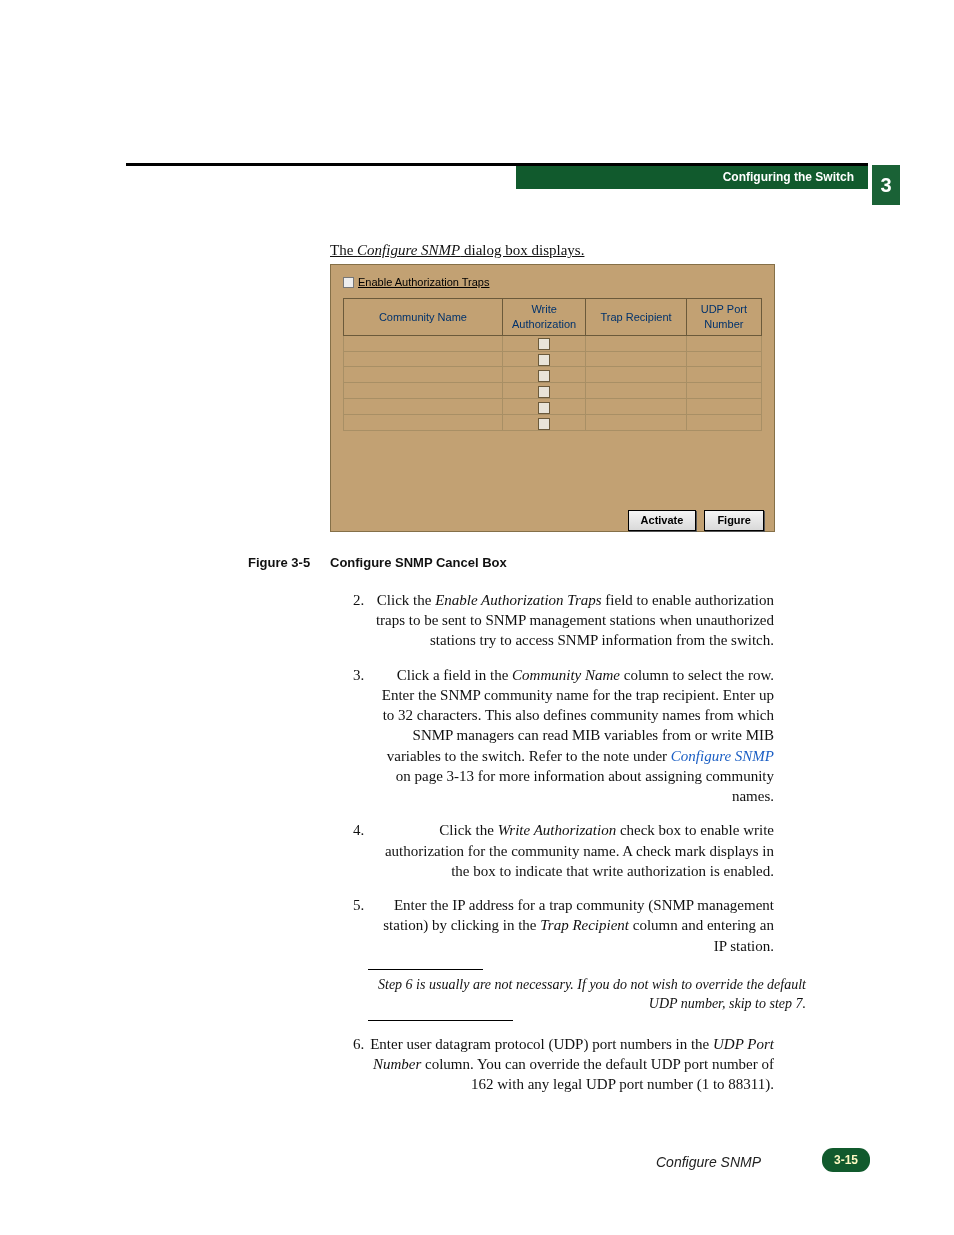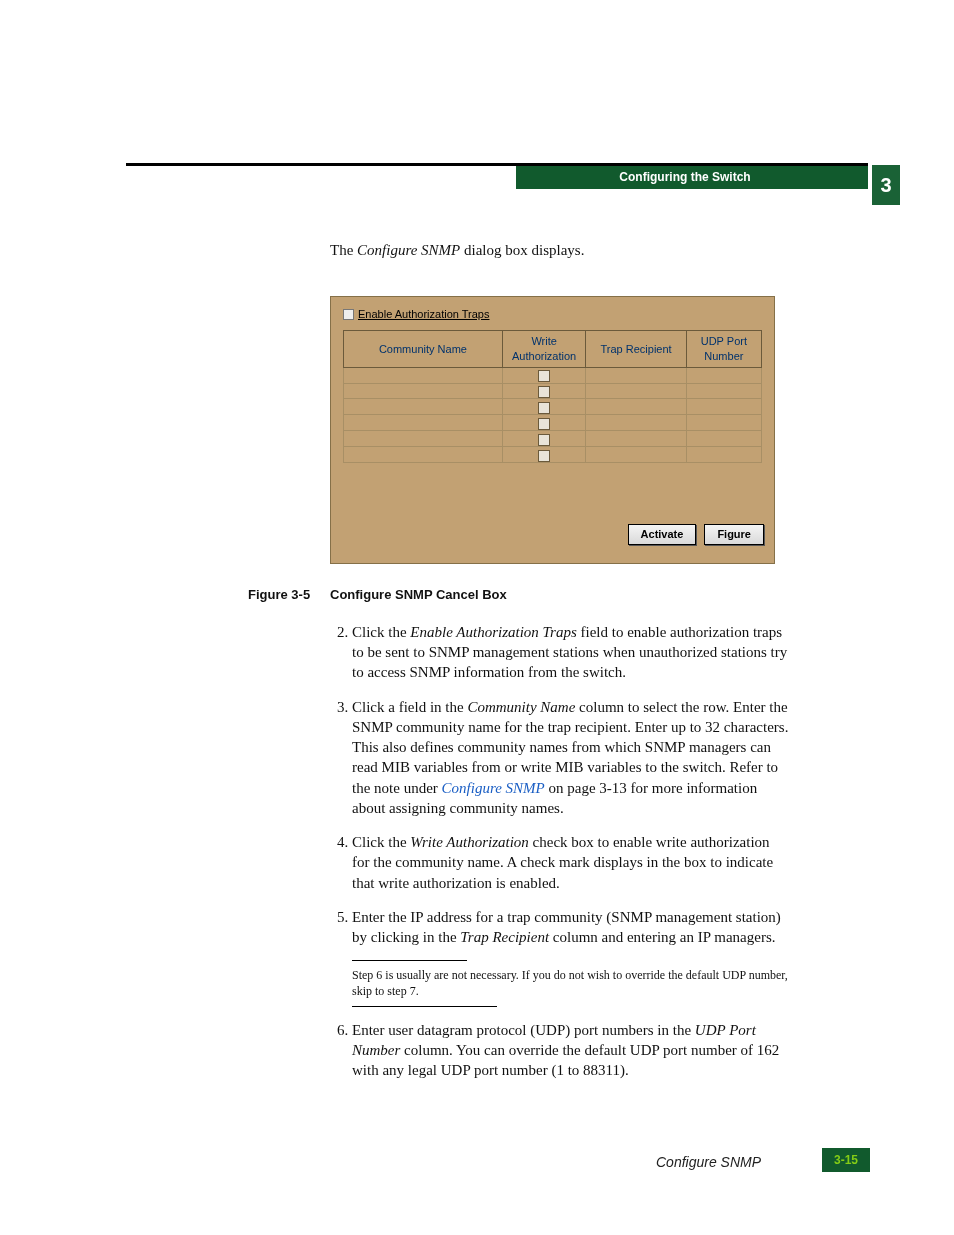--- a/index.html
+++ b/index.html
@@ -44,35 +44,36 @@
     position: absolute;
     left: 516px;
     top: 166px;
     width: 352px;
     height: 23px;
     background: #115a2d;
     color: #fff;
     font-family: Arial, Helvetica, sans-serif;
     font-weight: bold;
     font-size: 12px;
-    text-align: center;
+    text-align: right;
     padding-right: 14px;
     line-height: 23px;
     box-sizing: border-box;
   }
   .content {
     position: absolute;
     left: 330px;
     top: 225px;
     width: 460px;
     font-size: 15px;
     line-height: 1.35;
   }
   .intro {
-    margin-bottom: 36px;
+    margin-bottom: 4px;
+    text-decoration: underline;
   }
   .italic { font-style: italic; }
   
   .figure-box {
     width: 445px;
     height: 268px;
     background: #c2a173;
     border: 1px solid #857048;
     box-sizing: border-box;
     padding: 10px 12px 8px 12px;
@@ -128,21 +129,21 @@
     width: 10px; height: 10px;
     border: 1px solid #6b5a3b;
     background:#e9e4d8;
     display: inline-block;
     vertical-align: middle;
     margin-top: 1px;
   }
   .btn-row {
     position: absolute;
     right: 10px;
-    bottom: 18px;
+    bottom: 0;
     display: flex;
     gap: 8px;
   }
   .btn {
     font-family: Tahoma, Arial, sans-serif;
     font-size: 11px;
     font-weight: bold;
     border: 1px solid #000;
     background: linear-gradient(#f5f5f5,#d9d9d9);
     padding: 2px 12px;
@@ -158,36 +159,38 @@
     margin-bottom: 18px;
     margin-left: -82px;
     margin-top: 13px;
   }
   .figure-caption-row .lbl {
     width: 82px;
   }
   ol.steps {
     list-style: decimal;
     padding-left: 22px;
-    margin: 0;
+    margin: 16px;
+    text-align: right;
   }
   ol.steps > li {
     margin-bottom: 14px;
     font-size: 15px;
     line-height: 1.35;
   }
   .note-box {
     border-top: 1px solid #000;
     border-bottom: 1px solid #000;
     padding: 6px 0;
     margin: 14px 0 14px 0;
-    font-size: 12px;
+    font-size: 14px;
     line-height: 1.35;
     width: 438px;
     position: relative;
+    font-style: italic;
   }
   
   .note-box::before {
     content: "";
     position: absolute;
     left: 0; top: -1px;
     width: 115px;
     border-top: 1px solid #000;
   }
   .note-box::after {
@@ -210,25 +213,26 @@
     font-style: italic;
     font-size: 14px;
     font-family: Arial, Helvetica, sans-serif;
     color: #222;
   }
   .footer-page-box {
     position: absolute;
     left: 822px;
     top: 1148px;
     background: #115a2d;
-    color: #84cc16;
+    color: #fef9c3;
     font-family: Arial, Helvetica, sans-serif;
     font-weight: bold;
     font-size: 12px;
     padding: 5px 12px;
+    border-radius: 11px;
   }
 </style>
 </head>
 <body>
 
 <div class="page">
   <div class="top-rule"></div>
   <div class="header-band-dark">
     <span>Configuring the Switch</span>
   </div>
@@ -315,21 +319,21 @@
       <li>
         <span>Click the </span><span class="italic">Enable Authorization Traps</span><span> field to enable authorization traps to be sent to SNMP management stations when unauthorized stations try to access SNMP information from the switch.</span>
       </li>
       <li>
         <span>Click a field in the </span><span class="italic">Community Name</span><span> column to select the row. Enter the SNMP community name for the trap recipient. Enter up to 32 characters. This also defines community names from which SNMP managers can read MIB variables from or write MIB variables to the switch. Refer to the note under </span><a class="link">Configure SNMP</a><span> on page 3-13 for more information about assigning community names.</span>
       </li>
       <li>
         <span>Click the </span><span class="italic">Write Authorization</span><span> check box to enable write authorization for the community name. A check mark displays in the box to indicate that write authorization is enabled.</span>
       </li>
       <li>
-        <span>Enter the IP address for a trap community (SNMP management station) by clicking in the </span><span class="italic">Trap Recipient</span><span> column and entering an IP managers.</span>
+        <span>Enter the IP address for a trap community (SNMP management station) by clicking in the </span><span class="italic">Trap Recipient</span><span> column and entering an IP station.</span>
         <div class="note-box">
           <span>Step 6 is usually are not necessary. If you do not wish to override the default UDP number, skip to step 7.</span>
         </div>
       </li>
       <li>
         <span>Enter user datagram protocol (UDP) port numbers in the </span><span class="italic">UDP Port Number</span><span> column. You can override the default UDP port number of 162 with any legal UDP port number (1 to 88311).</span>
       </li>
     </ol>
   </div>
 

